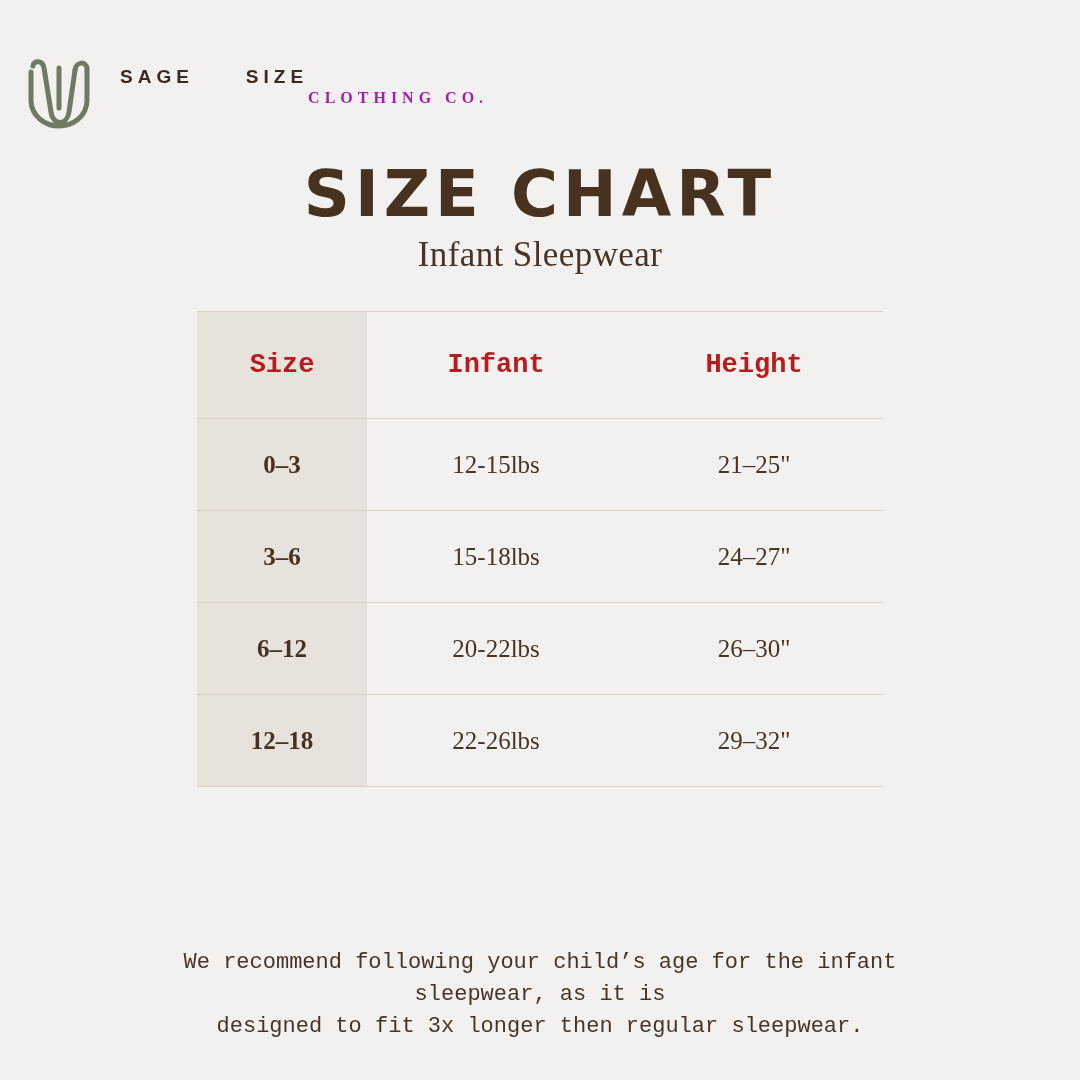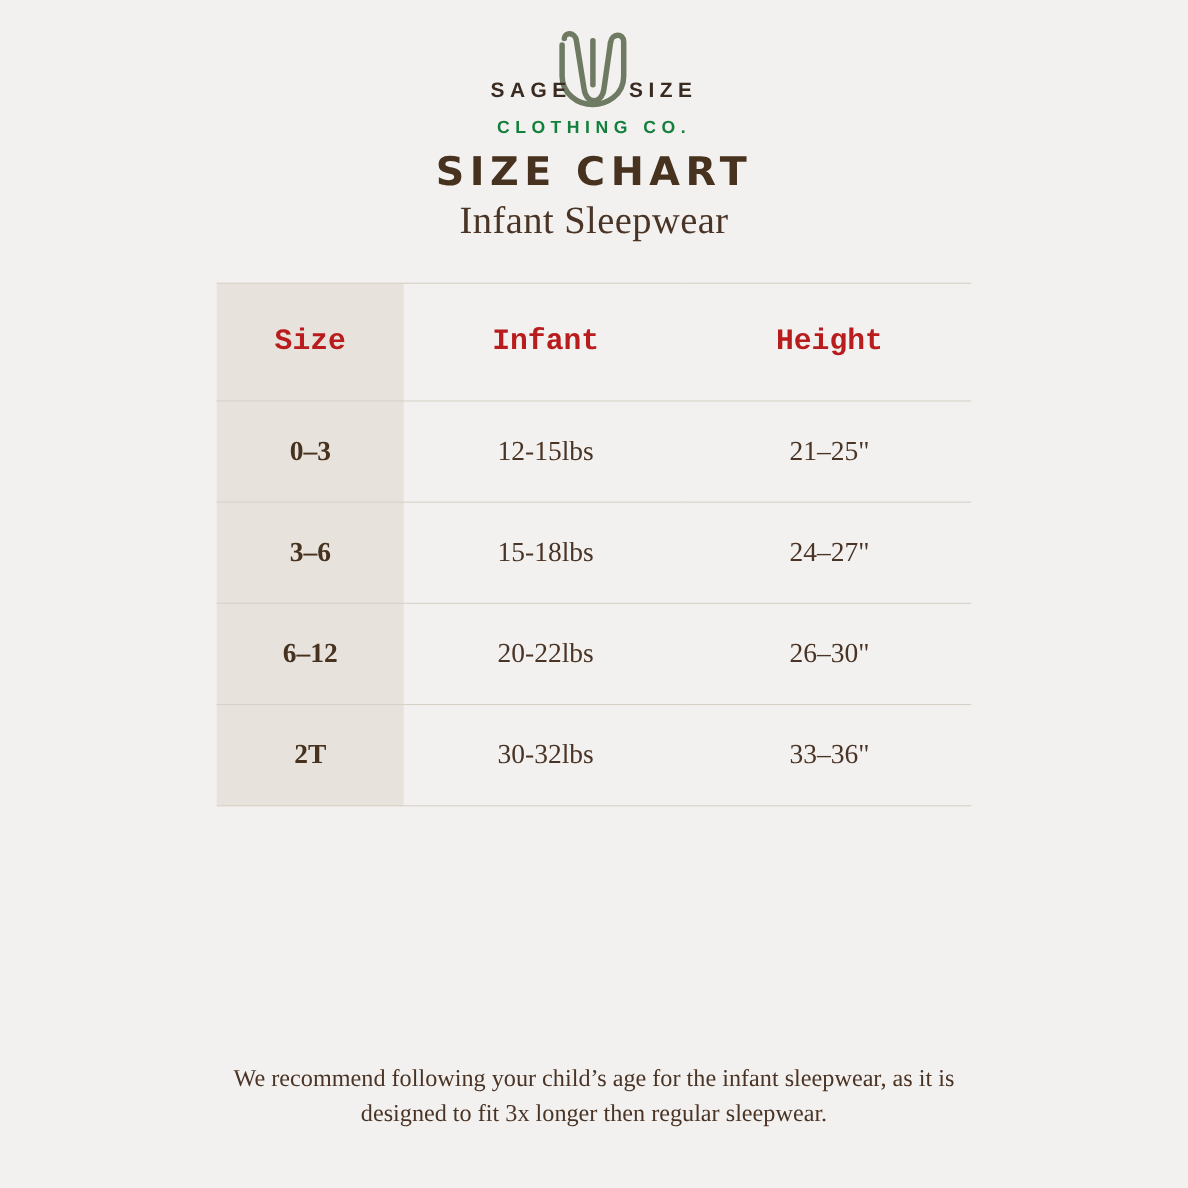--- a/index.html
+++ b/index.html
@@ -18,22 +18,22 @@
     position: relative;
     width: 1080px;
     height: 1080px;
     box-sizing: border-box;
   }
 
   
   .logo-block {
     padding-top: 28px;
     display: flex;
-    flex-direction: column;
     align-items: center;
+    margin-top: 31px;
   }
   .logo-mark {
     width: 120px;
     height: 72px;
     display: flex;
     align-items: center;
     justify-content: center;
   }
   .logo-wordmark {
     margin-top: 2px;
@@ -47,35 +47,35 @@
     font-family: "Liberation Sans", sans-serif;
     font-size: 19px;
     letter-spacing: 5px;
     color: #3a2b22;
     font-weight: 600;
     display: flex;
     gap: 52px;
     margin-top: -38px;
   }
   .logo-line2 {
-    font-family: Liberation Sans, sans-serif;
+    font-family: Liberation Serif, serif;
     font-size: 16px;
     letter-spacing: 5px;
-    color: #15803d;
+    color: #a21caf;
     font-weight: 600;
     margin-top: 6px;
   }
 
   
   .title {
-    margin-top: 10px;
+    margin-top: 26px;
     text-align: center;
     font-family: "DejaVu Sans", sans-serif;
     font-weight: bold;
-    font-size: 36px;
+    font-size: 64px;
     letter-spacing: 5px;
     color: #46321f;
   }
   .subtitle {
     margin-top: 4px;
     text-align: center;
     font-family: "Liberation Serif", serif;
     font-size: 35px;
     color: #4a3426;
     letter-spacing: 0.4px;
@@ -133,23 +133,23 @@
     z-index: 0;
     pointer-events: none;
   }
   table.size-table { position: relative; z-index: 1; }
 
   
   .footnote {
     position: absolute;
     left: 0;
     right: 0;
-    bottom: 52px;
-    text-align: center;
-    font-family: Liberation Serif, serif;
+    bottom: 68px;
+    text-align: center;
+    font-family: Liberation Mono, monospace;
     font-size: 22px;
     line-height: 1.45;
     color: #4a3426;
   }
   .footnote div { padding: 0 140px; }
 </style>
 </head>
 <body>
 
 <div class="page">
@@ -201,23 +201,23 @@
           <td class="size-cell">3–6</td>
           <td>15-18lbs</td>
           <td>24–27"</td>
         </tr>
         <tr>
           <td class="size-cell">6–12</td>
           <td>20-22lbs</td>
           <td>26–30"</td>
         </tr>
         <tr>
-          <td class="size-cell">2T</td>
-          <td>30-32lbs</td>
-          <td>33–36"</td>
+          <td class="size-cell">12–18</td>
+          <td>22-26lbs</td>
+          <td>29–32"</td>
         </tr>
       </tbody>
     </table>
   </div>
 
   <div class="footnote">
     <div>We recommend following your child’s age for the infant sleepwear, as it is</div>
     <div>designed to fit 3x longer then regular sleepwear.</div>
   </div>
 

